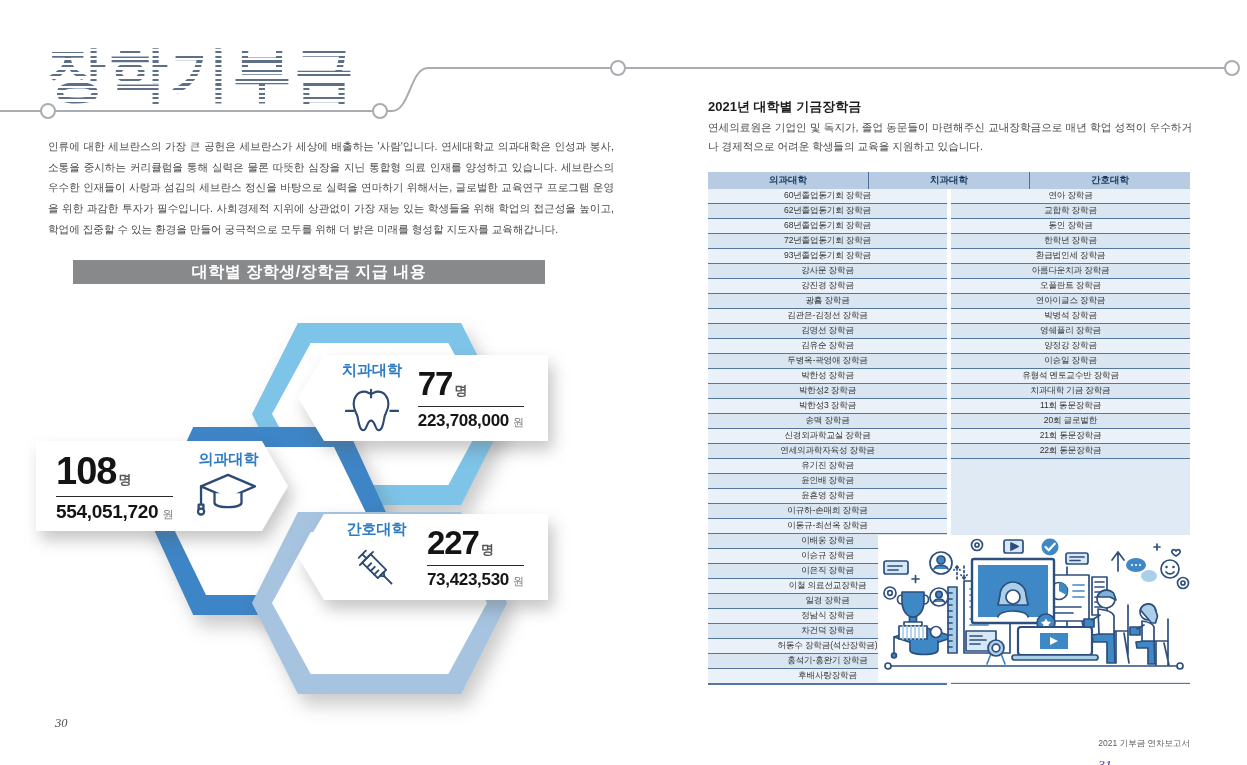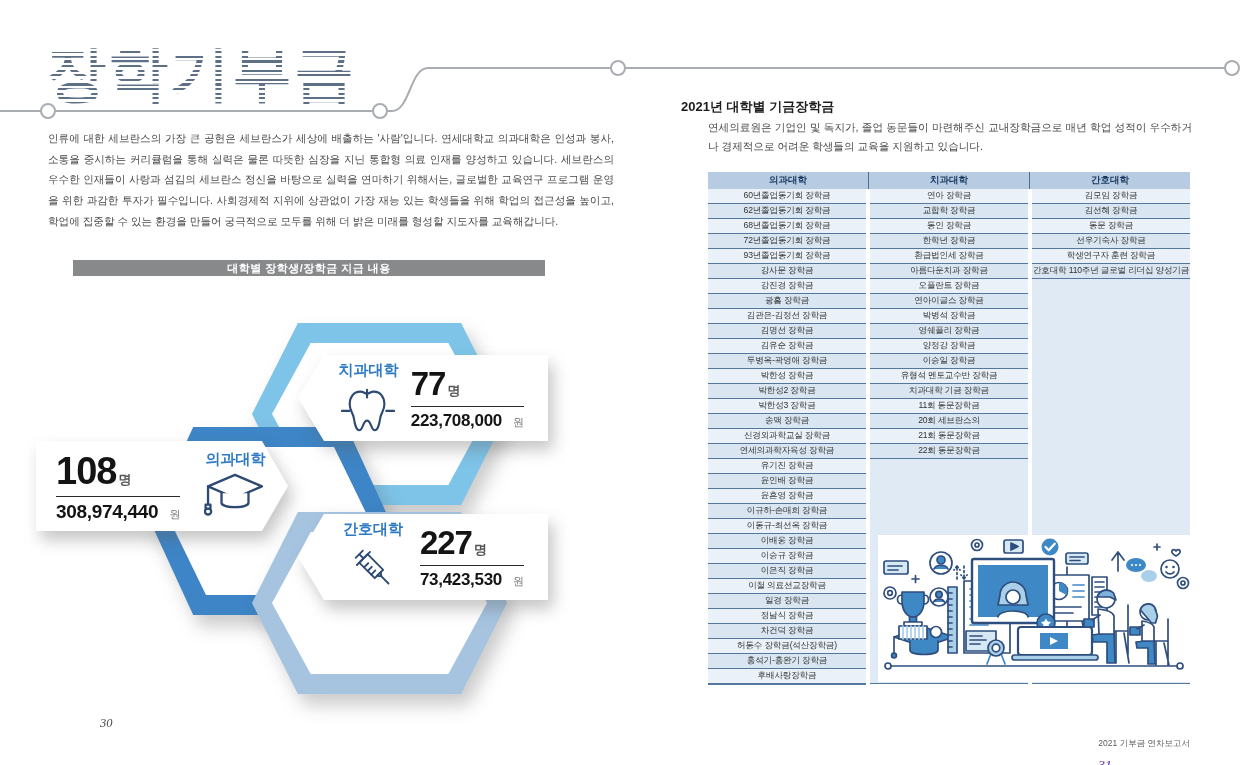--- a/index.html
+++ b/index.html
@@ -15,26 +15,26 @@
     font-size:60px;font-weight:900;line-height:1;letter-spacing:2px;
     color:#5d7086;white-space:nowrap;
   }
   @supports ((-webkit-background-clip:text) or (background-clip:text)){
     .deco-title{
       background:repeating-linear-gradient(0deg,#5d7086 0 2.2px,#ffffff 2.2px 4.6px);
       -webkit-background-clip:text;background-clip:text;color:transparent;-webkit-text-fill-color:transparent;
     }
   }
   .left-intro{
-    position:absolute;left:48px;top:128px;width:566px;margin:0;
+    position:absolute;left:48px;top:136px;width:566px;margin:0;
     font-size:10.6px;line-height:1.95;color:#474747;text-align:justify;
   }
   .section-bar{
-    position:absolute;left:73px;top:260px;width:472px;height:16px;
-    background:#87898b;color:#fff;font-size:11px;font-weight:700;
+    position:absolute;left:73px;top:260px;width:472px;height:24px;
+    background:#87898b;color:#fff;font-size:16px;font-weight:700;
     display:flex;align-items:center;justify-content:center;letter-spacing:.5px;
   }
 
   
   .hexwrap{position:absolute;filter:drop-shadow(7px 11px 9px rgba(90,90,90,.32));}
   .hex{width:100%;height:100%;position:relative;
        clip-path:polygon(18% 0,82% 0,100% 50%,82% 100%,18% 100%,0 50%);}
   .hex::after{content:"";position:absolute;left:20px;top:20px;right:20px;bottom:20px;background:#fff;
        clip-path:polygon(18% 0,82% 0,100% 50%,82% 100%,18% 100%,0 50%);}
   .hex-dental{left:252px;top:323px;width:255px;height:182px;z-index:1;}
@@ -52,34 +52,34 @@
   .cw-medical{left:36px;top:441px;width:252px;height:90px;}
   .cw-nursing{left:298px;top:514px;width:250px;height:86px;}
 
   .college-block{width:92px;display:flex;flex-direction:column;align-items:center;gap:2px;}
   .college-label{font-size:15px;font-weight:800;color:#2e7bc4;white-space:nowrap;}
   .figures{flex:1;display:flex;flex-direction:column;justify-content:center;padding:0 24px 0 6px;}
   .count-line{display:flex;align-items:baseline;gap:2px;}
   .count{font-size:33px;font-weight:900;color:#141414;letter-spacing:-1px;}
   .count-unit{font-size:13px;font-weight:700;color:#555;}
   .rule{border-top:1.6px solid #2b2b2b;margin:3px 0 4px 0;width:100%;}
-  .amount-line{display:flex;align-items:baseline;gap:11px;}
+  .amount-line{display:flex;align-items:baseline;gap:4px;}
   .amount{font-size:17px;font-weight:800;color:#141414;letter-spacing:-.3px;}
   .amount-unit{font-size:11px;color:#777;}
   .cw-medical .count{font-size:38px;}
   .cw-medical .amount{font-size:19px;}
 
   .folio-left{position:absolute;left:55px;top:716px;font-family:"Liberation Serif",serif;
-    font-style:italic;font-size:12.5px;color:#4a4a4a;margin-left:45px;}
+    font-style:italic;font-size:12.5px;color:#4a4a4a;}
   .folio-right{position:absolute;right:57px;top:738px;display:flex;align-items:baseline;gap:7px;flex-direction:column;}
   .folio-right .label{font-size:8.5px;color:#5a5a5a;}
   .folio-right .num{font-family:"Liberation Serif",serif;font-style:italic;font-size:13.5px;color:#4c1d95;}
 
   
-  .right-title{position:absolute;left:681px;top:98px;margin:0;font-size:13px;font-weight:800;color:#1c1c1c;}
+  .right-title{position:absolute;left:708px;top:98px;margin:0;font-size:13px;font-weight:800;color:#1c1c1c;}
   .right-intro{position:absolute;left:708px;top:118px;width:484px;margin:0;
     font-size:10.6px;line-height:1.8;color:#474747;text-align:justify;}
 
   .fund-table{position:absolute;left:708px;top:172px;width:482px;height:512px;}
   .thead{display:flex;height:17px;background:#b7cce2;}
   .thead .hcell{flex:1;display:flex;align-items:center;justify-content:center;
     font-size:9.5px;font-weight:700;color:#17365d;}
   .thead .hcell + .hcell{border-left:1px solid #4d6f96;}
   .cols{display:flex;gap:4px;height:495px;}
   .col{flex:1;display:flex;flex-direction:column;}
@@ -128,21 +128,21 @@
 
   <div class="cardwrap cw-medical">
     <div class="card notch-right">
       <div class="figures">
         <div class="count-line">
           <span class="count">108</span>
           <span class="count-unit">명</span>
         </div>
         <div class="rule"></div>
         <div class="amount-line">
-          <span class="amount">308,974,440</span>
+          <span class="amount">554,051,720</span>
           <span class="amount-unit">원</span>
         </div>
       </div>
       <div class="college-block">
         <span class="college-label">의과대학</span>
         <svg class="icon-svg" width="62" height="52" viewBox="0 0 64 54" fill="none" stroke="#2d4a73" stroke-width="2.4" stroke-linejoin="round" stroke-linecap="round">
           <polygon points="32,4 60,16 32,28 4,16" fill="#fff"></polygon>
           <path d="M18 23 v10 c0 6 28 6 28 0 v-10" fill="#fff"></path>
           <line x1="4" y1="16" x2="4" y2="38"></line>
           <circle cx="4" cy="42" r="3.2" fill="#fff"></circle>
@@ -267,35 +267,23 @@
             <div class="row">아름다운치과 장학금</div>
             <div class="row">오플란트 장학금</div>
             <div class="row">연아이글스 장학금</div>
             <div class="row">박병석 장학금</div>
             <div class="row">영쉐플리 장학금</div>
             <div class="row">양정강 장학금</div>
             <div class="row">이승일 장학금</div>
             <div class="row">유형석 멘토교수반 장학금</div>
             <div class="row">치과대학 기금 장학금</div>
             <div class="row">11회 동문장학금</div>
-            <div class="row">20회 세브란스의</div>
+            <div class="row">20회 글로벌한</div>
             <div class="row">21회 동문장학금</div>
             <div class="row">22회 동문장학금</div>
-          </div>
-        <div class="filler"></div>
-      </div>
-      <div class="col">
-        <div class="rows">
-
-        <div class="row">김모임 장학금</div>
-            <div class="row">김선혜 장학금</div>
-            <div class="row">동문 장학금</div>
-            <div class="row">선우기숙사 장학금</div>
-            <div class="row">학생연구자 훈련 장학금</div>
-            <div class="row">간호대학 110주년 글로벌 리더십 양성기금</div>
           </div>
         <div class="filler"></div>
       </div>
     </div>
 
     <div class="illus-box">
       <svg viewBox="0 0 312 147">
         <g stroke="#2e4e7e" stroke-width="1.7" fill="none" stroke-linecap="round" stroke-linejoin="round">
 
           <line x1="12" y1="131" x2="300" y2="131"></line>

